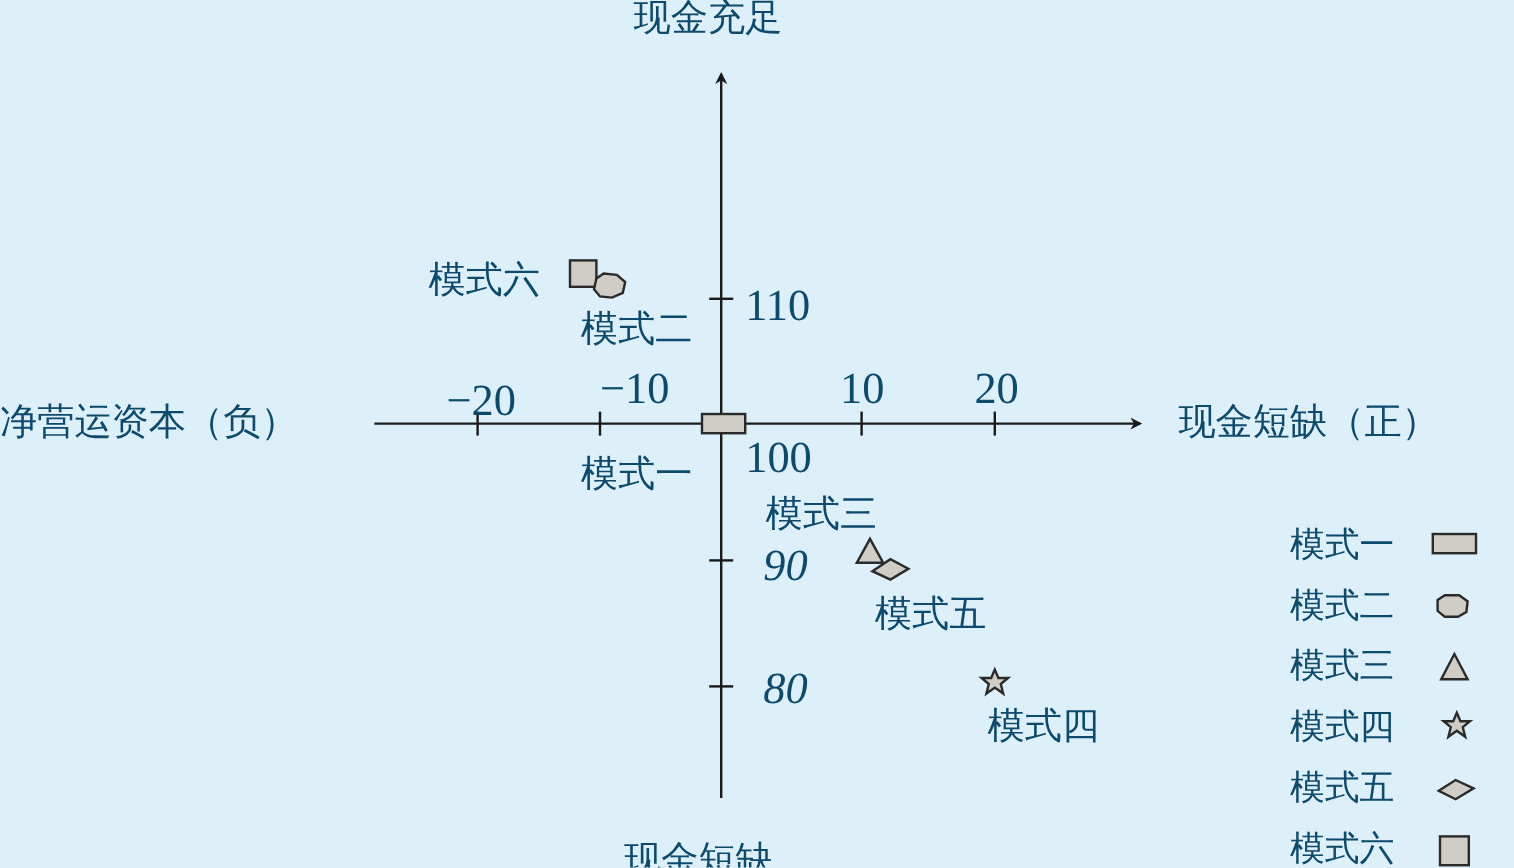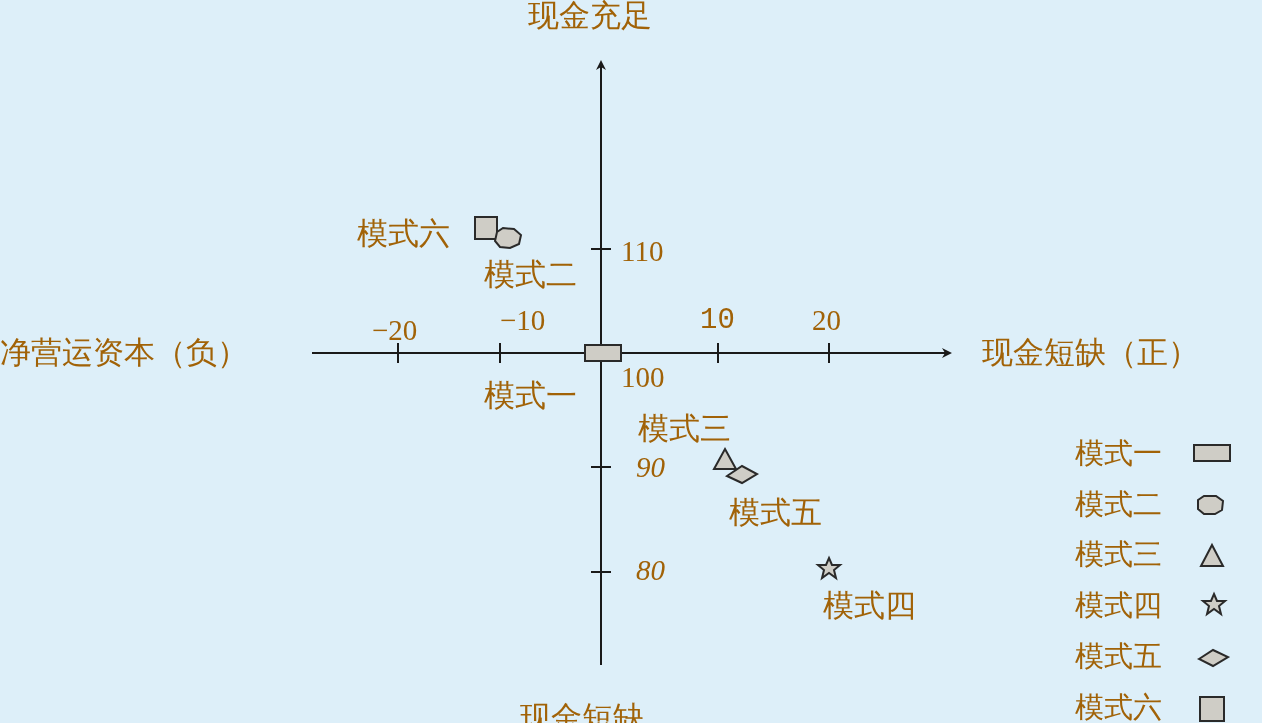--- a/index.html
+++ b/index.html
@@ -4,23 +4,23 @@
 <style>
   html, body { margin: 0; padding: 0; }
   body {
     width: 1262px; height: 723px; overflow: hidden;
     background: #DDEFF9;
     font-family: "DejaVu Serif", "Liberation Serif", serif;
     color: #1a1a1a;
     position: relative;
   }
   svg { position: absolute; left: 0; top: 0; }
-  .lbl { position: absolute; white-space: nowrap; line-height: 1; color: #a16207; }
+  .lbl { position: absolute; white-space: nowrap; line-height: 1; color: #0c4a6e; }
   .axis-title { font-size: 31px; }
-  .tick { font-size: 29px; font-family: "Liberation Serif", "DejaVu Serif", serif; }
+  .tick { font-size: 37px; font-family: "Liberation Serif", "DejaVu Serif", serif; }
   .pt-label { font-size: 31px; }
   .legend-label { font-size: 29px; }
 </style>
 </head>
 <body>
 
 <svg width="1262" height="723">
   <defs>
     <marker id="arrow" markerWidth="10" markerHeight="10" refX="8" refY="5" orient="auto" markerUnits="userSpaceOnUse">
       <path d="M0,0 L10,5 L0,10 L3,5 Z" fill="#1a1a1a"></path>
@@ -69,21 +69,21 @@
   </g>
 </svg>
 
 <div class="lbl axis-title" style="left:528px; top:0px;">现金充足</div>
 <div class="lbl axis-title" style="left:520px; top:690px;margin-top:12px;">现金短缺</div>
 <div class="lbl axis-title" style="left:0px; top:337px;">净营运资本（负）</div>
 <div class="lbl axis-title" style="left:982px; top:337px;">现金短缺（正）</div>
 
 <div class="lbl tick" style="left:372px; top:316px;">−20</div>
 <div class="lbl tick" style="left:472px; top:306px;margin-left:28px;">−10</div>
-<div class="lbl tick" style="left:700px; top:306px;font-family:Liberation Mono, monospace;">10</div>
+<div class="lbl tick" style="left:700px; top:306px;">10</div>
 <div class="lbl tick" style="left:812px; top:306px;">20</div>
 
 <div class="lbl tick" style="left:621px; top:237px;">110</div>
 <div class="lbl tick" style="left:621px; top:363px;">100</div>
 <div class="lbl tick" style="left:636px; top:453px;font-style:italic;">90</div>
 <div class="lbl tick" style="left:636px; top:556px;font-style:italic;">80</div>
 
 <div class="lbl pt-label" style="left:357px; top:218px;">模式六</div>
 <div class="lbl pt-label" style="left:484px; top:259px;">模式二</div>
 <div class="lbl pt-label" style="left:484px; top:380px;">模式一</div>

